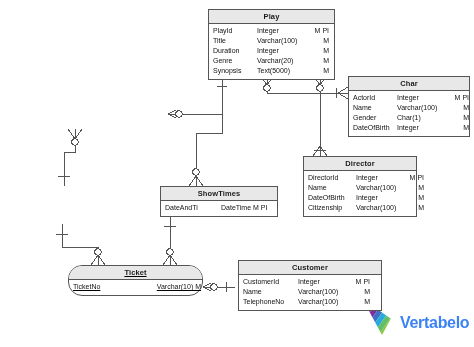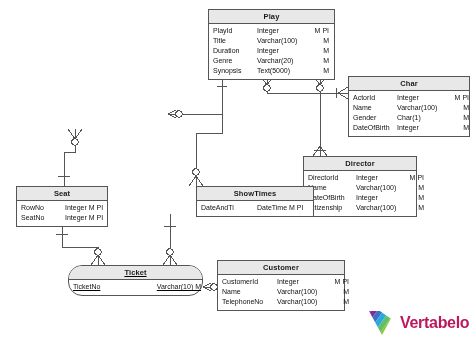--- a/index.html
+++ b/index.html
@@ -121,21 +121,21 @@
     height: 32px;
     display: flex;
     align-items: center;
     z-index: 8;
   }
   #logo-mark { flex: 0 0 auto; }
   #logo-text {
     margin-left: 4px;
     font-size: 16px;
     font-weight: bold;
-    color: #be185d;
+    color: #3b82f6;
     letter-spacing: -0.3px;
     line-height: 16px;
   }
 </style>
 </head>
 <body>
 
 <div id="canvas">
 
   <svg id="edges" viewBox="0 0 474 347" width="474" height="347">
@@ -270,37 +270,22 @@
       </div>
       <div class="attr">
         <span class="a-name">Citizenship</span>
         <span class="a-type">Varchar(100)</span>
         <span class="a-flags">M</span>
       </div>
     </div>
   </div>
 
 
-  <div class="entity" id="ent-seat" style="left:16px; top:186px; width:92px;">
-    <div class="entity-title">Seat</div>
-    <div class="attrs">
-      <div class="attr">
-        <span class="a-name">RowNo</span>
-        <span class="a-type">Integer M PI</span>
-        <span class="a-flags"></span>
-      </div>
-      <div class="attr">
-        <span class="a-name">SeatNo</span>
-        <span class="a-type">Integer M PI</span>
-        <span class="a-flags"></span>
-      </div>
-    </div>
-  </div>
-
-  <div class="entity" id="ent-showtimes" style="left:160px; top:186px; width:118px;margin-left:36px;">
+
+  <div class="entity" id="ent-showtimes" style="left:160px; top:186px; width:118px;">
     <div class="entity-title">ShowTimes</div>
     <div class="attrs">
       <div class="attr">
         <span class="a-name">DateAndTi</span>
         <span class="a-type">DateTime M PI</span>
         <span class="a-flags"></span>
       </div>
     </div>
   </div>
 
@@ -308,21 +293,21 @@
     <div class="entity-title">Ticket</div>
     <div class="attrs">
       <div class="attr">
         <span class="a-name">TicketNo</span>
         <span class="a-type">Varchar(10) M</span>
         <span class="a-flags"></span>
       </div>
     </div>
   </div>
 
-  <div class="entity" id="ent-customer" style="left:217px; top:260px; width:128px;">
+  <div class="entity" id="ent-customer" style="left:238px; top:260px; width:144px;">
     <div class="entity-title">Customer</div>
     <div class="attrs">
       <div class="attr">
         <span class="a-name">CustomerId</span>
         <span class="a-type">Integer</span>
         <span class="a-flags">M PI</span>
       </div>
       <div class="attr">
         <span class="a-name">Name</span>
         <span class="a-type">Varchar(100)</span>

